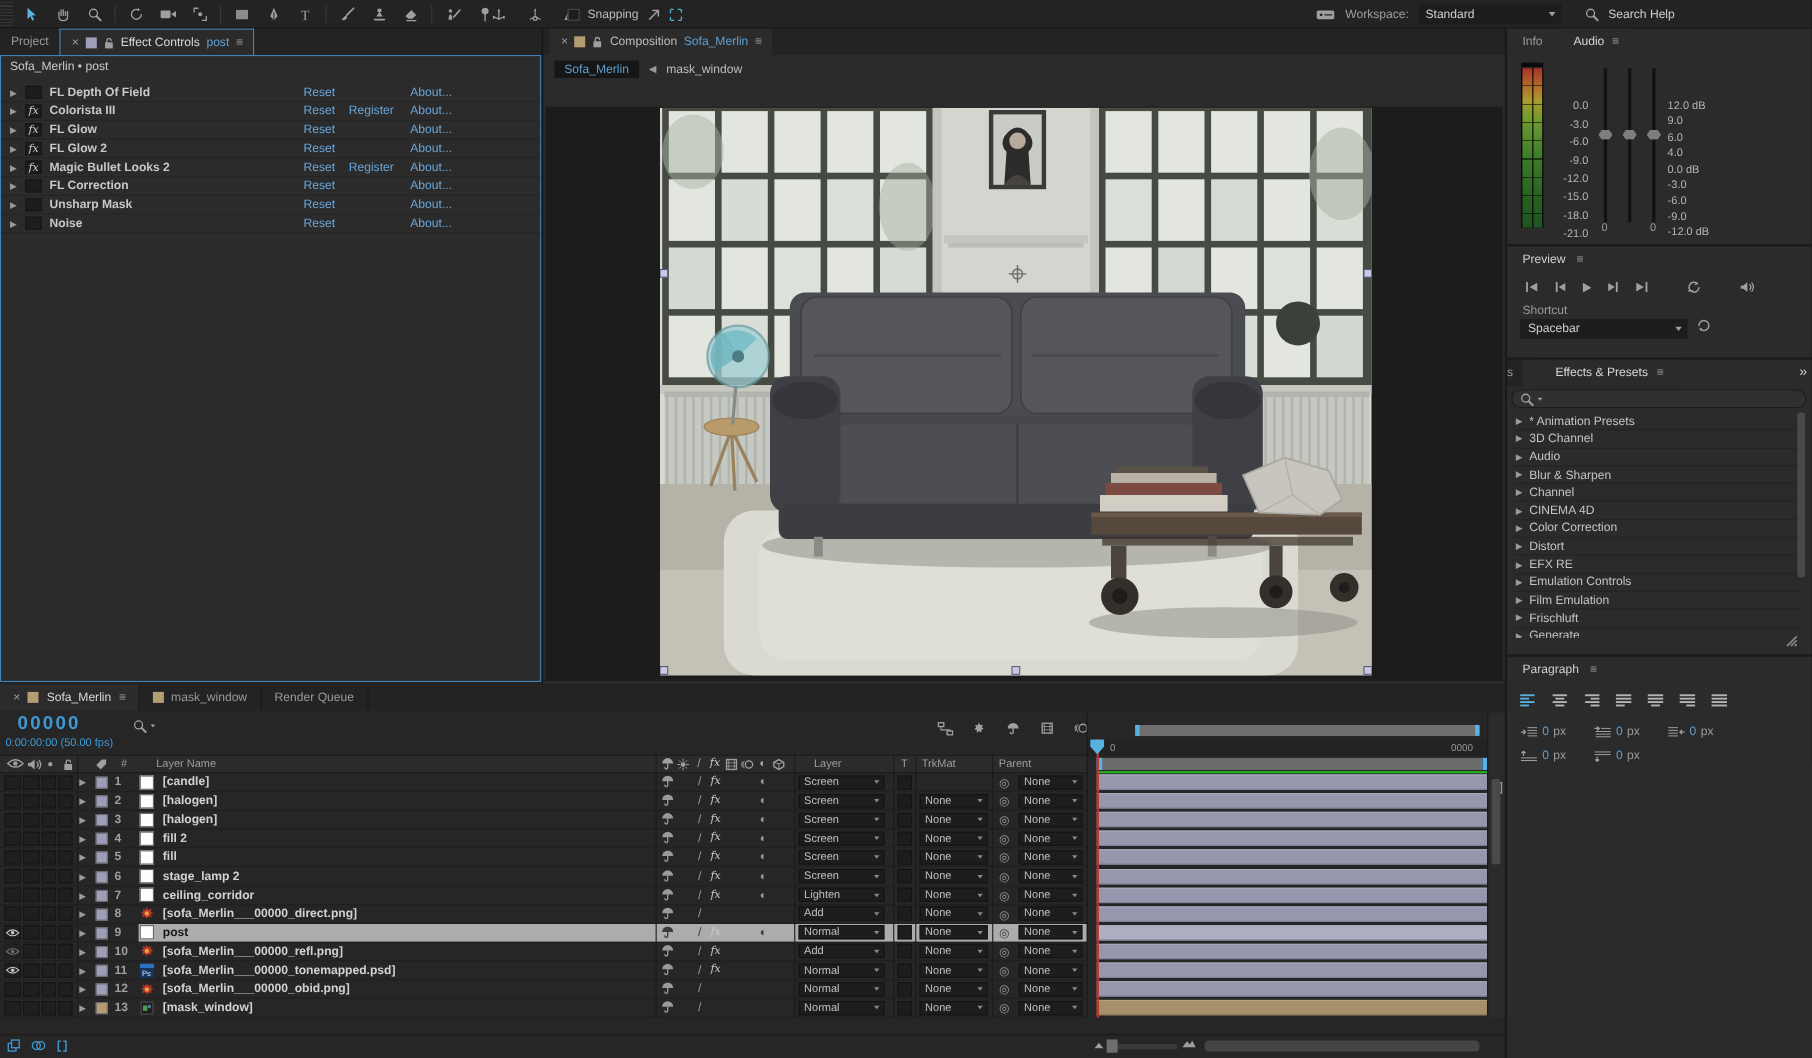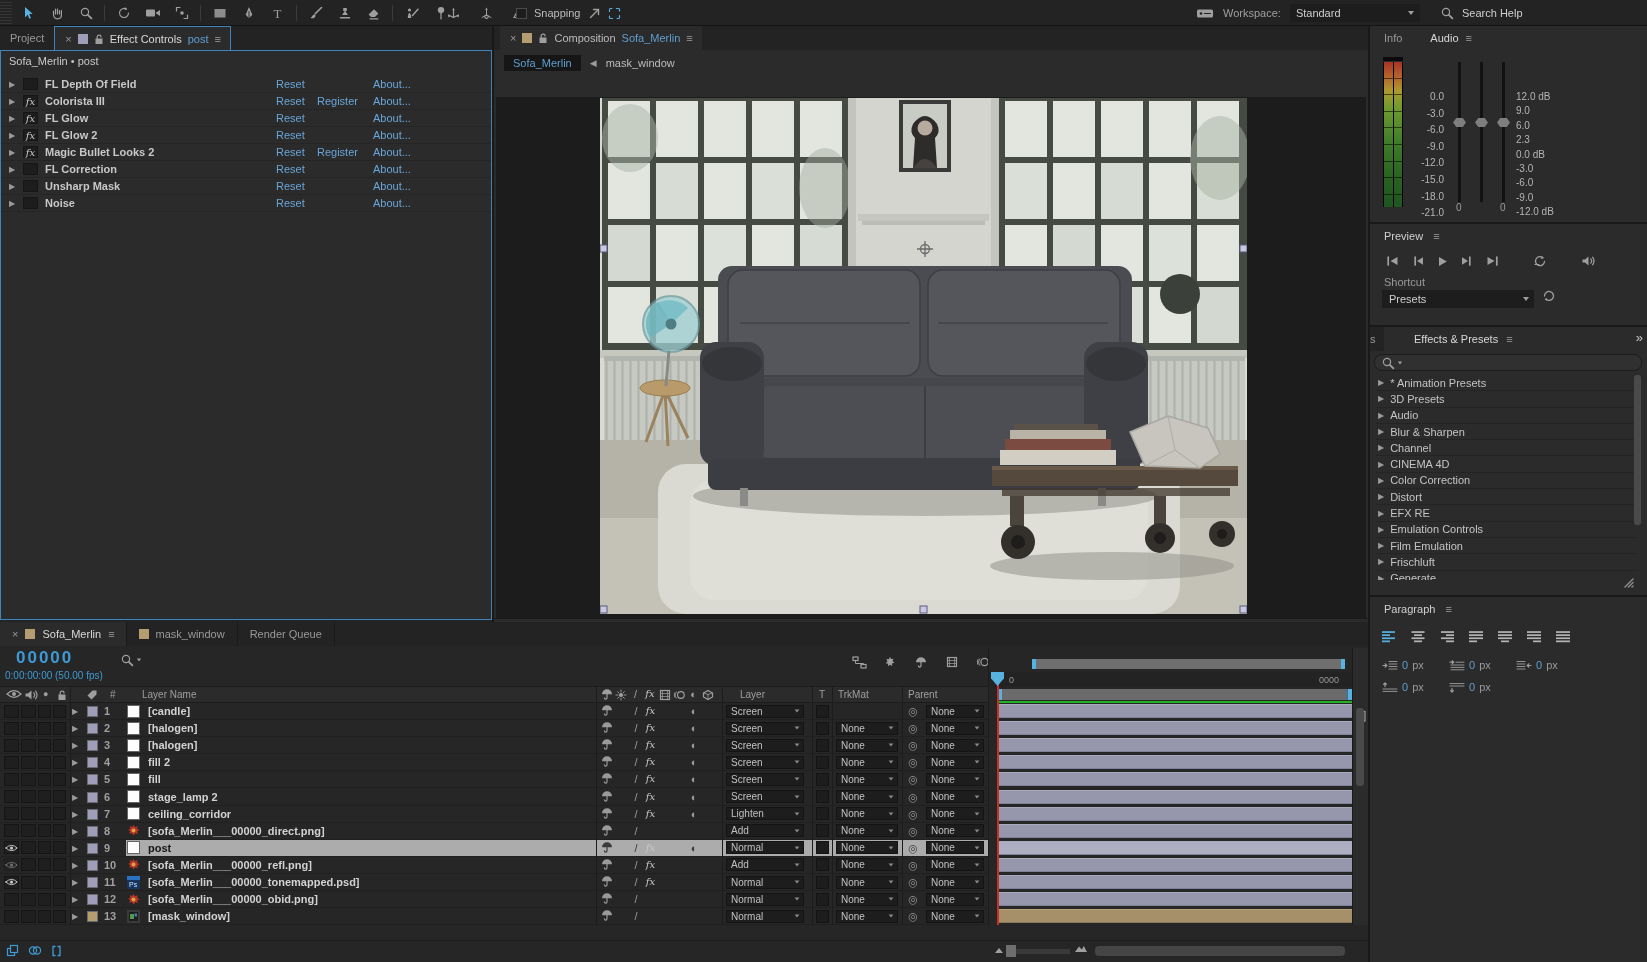--- a/index.html
+++ b/index.html
@@ -754,21 +754,21 @@
     <div class="tickL" style="left: 40px; top: 98.2px; position: absolute;">-6.0</div>
     <div class="tickL" style="left: 40px; top: 114.8px; position: absolute;">-9.0</div>
     <div class="tickL" style="left: 40px; top: 131.4px; position: absolute;">-12.0</div>
     <div class="tickL" style="left: 40px; top: 148px; position: absolute;">-15.0</div>
     <div class="tickL" style="left: 40px; top: 164.6px; position: absolute;">-18.0</div>
     <div class="tickL" style="left: 40px; top: 181.2px; position: absolute;">-21.0</div>
     <div class="tickL" style="left: 40px; top: 197.8px; position: absolute;">-24.0</div>
     <div class="tickR" style="top: 65px;">12.0 dB</div>
     <div class="tickR" style="top: 79.4px;">9.0</div>
     <div class="tickR" style="top: 93.8px;">6.0</div>
-    <div class="tickR" style="top: 108.2px;">2.3</div>
+    <div class="tickR" style="top: 108.2px;">4.0</div>
     <div class="tickR" style="top: 122.6px;">0.0 dB</div>
     <div class="tickR" style="top: 137px;">-3.0</div>
     <div class="tickR" style="top: 151.4px;">-6.0</div>
     <div class="tickR" style="top: 165.8px;">-9.0</div>
     <div class="tickR" style="top: 180.2px;">-12.0 dB</div>
     <div class="sl-track" style="left: 88px;"></div>
     <div class="sl-handle" style="left: 83px; top: 92px;"></div>
     <div class="sl-track" style="left: 110px;"></div>
     <div class="sl-handle" style="left: 105px; top: 92px;"></div>
     <div class="sl-track" style="left: 132px;"></div>
@@ -837,21 +837,21 @@
         <div class="ico">
           <svg width="14" height="12" viewBox="0 0 14 12" fill="none" stroke="currentColor" stroke-width="1.2" stroke-linecap="round">
             <path d="M1.5 4.5h2.5L7.5 1.5v9L4 7.5H1.5Z" fill="currentColor" stroke="none"></path>
             <path d="M9.8 3.8q1.8 2.2 0 4.4M11.6 2.2q2.8 3.8 0 7.6"></path>
           </svg>
         </div>
       </div>
     </div>
   <div id="pv-shortcut" class="ab">Shortcut</div>
   <div id="pv-dd">
-      <span>Presets</span>
+      <span>Spacebar</span>
       <span class="dar"></span>
     </div>
   <div id="pv-reset" class="ab ico">
       <svg width="13" height="12" viewBox="0 0 13 12" fill="none" stroke="currentColor" stroke-width="1.2" stroke-linecap="round">
         <path d="M2.5 6a4.5 4.5 0 1 1 1.4 3.2" stroke-width="1.3"></path>
         <path d="M4.8 10.8 2.6 9.2 5 8z" fill="currentColor" stroke="none"></path>
       </svg>
     </div>
 </div>
 
@@ -873,21 +873,21 @@
       </span>
     <span class="dar" style="transform:scale(.7)"></span>
   </div>
   <div id="ep-list" class="ab">
       <div class="ep-row">
         <div class="ep-arrow">▶</div>
         <span>* Animation Presets</span>
       </div>
       <div class="ep-row">
         <div class="ep-arrow">▶</div>
-        <span>3D Presets</span>
+        <span>3D Channel</span>
       </div>
       <div class="ep-row">
         <div class="ep-arrow">▶</div>
         <span>Audio</span>
       </div>
       <div class="ep-row">
         <div class="ep-arrow">▶</div>
         <span>Blur &amp; Sharpen</span>
       </div>
       <div class="ep-row">

